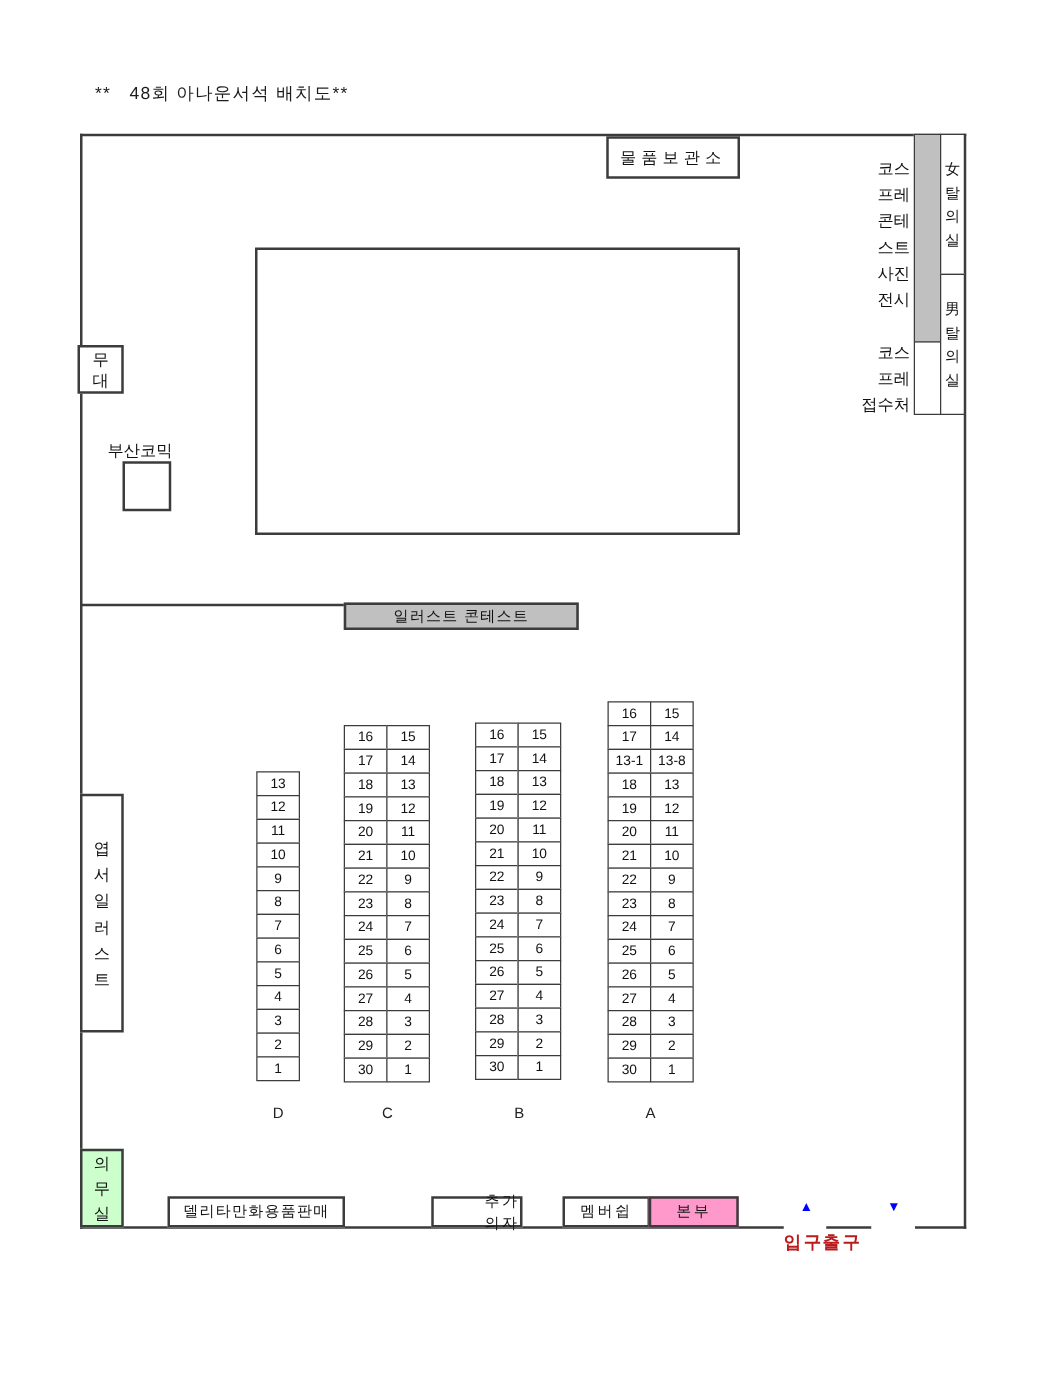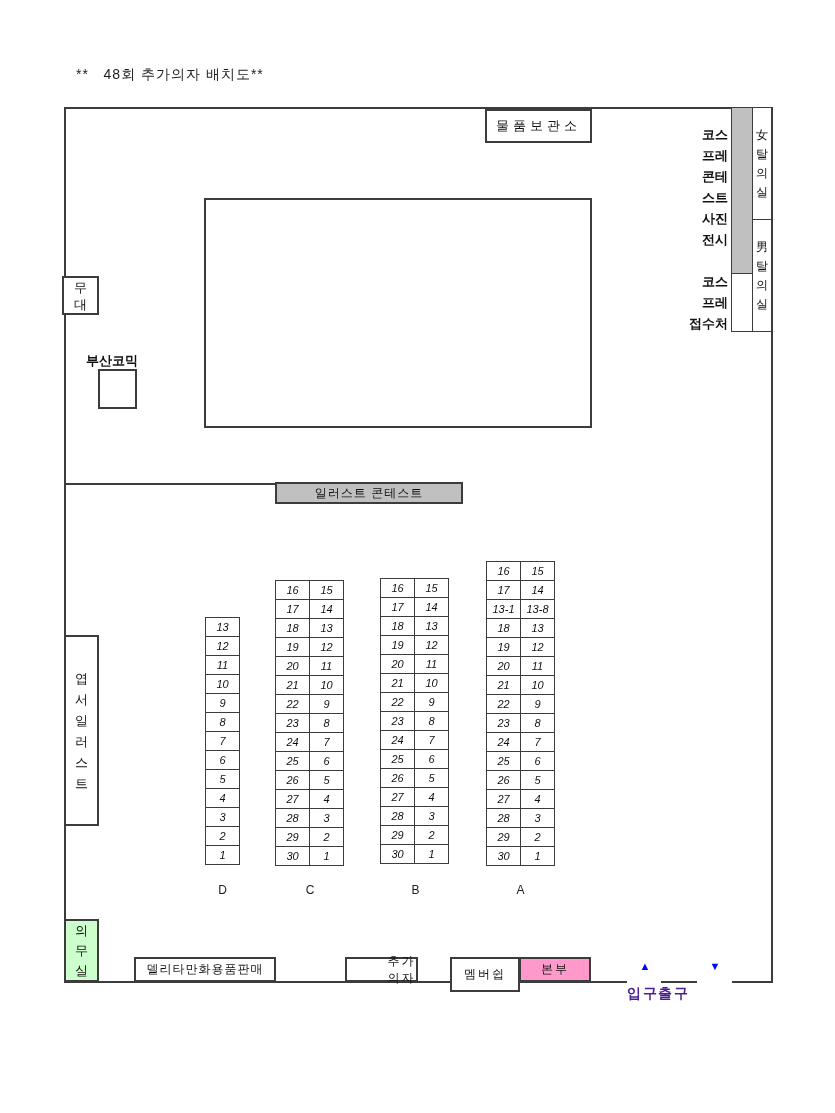--- a/index.html
+++ b/index.html
@@ -8,45 +8,45 @@
     font-family:"Liberation Sans","DejaVu Sans",sans-serif;color:#111;
     overflow:hidden;
   }
   .wall{position:absolute;background:#3c3c3c;}
   .box{
     position:absolute;box-sizing:border-box;border:2px solid #3c3c3c;background:#fff;
     display:flex;align-items:center;justify-content:center;text-align:center;
   }
   .thin{border-width:1px;}
   .vtext{white-space:pre-line;}
-  .freetext{position:absolute;white-space:pre-line;font-weight:bold;}
+  .freetext{position:absolute;white-space:pre-line;}
   .gray-fill{background:#c0c0c0;}
   .green-fill{background:#ccffcc;}
   .pink-fill{background:#ff99cc;text-align:right;}
   .title{
     position:absolute;left:76px;top:66px;font-size:14px;letter-spacing:1px;
     white-space:pre;color:#1c1c1c;
   }
-  .seat-col{position:absolute;display:flex;align-items:flex-start;font-style:italic;}
+  .seat-col{position:absolute;display:flex;align-items:flex-start;}
   .subcol{display:flex;flex-direction:column;}
   .subcol + .subcol{margin-left:-1px;}
   .seat-cell{
     width:35px;height:20px;margin-top:-1px;border:1px solid #3c3c3c;background:#fff;
     display:flex;align-items:center;justify-content:center;font-size:11px;
     box-sizing:border-box;
   }
   .seat-cell:first-child{margin-top:0;}
   .col-label{position:absolute;font-size:12px;text-align:center;color:#222;}
   .arrow{position:absolute;font-size:11px;text-align:center;color:#0000ff;}
-  .gate-label{position:absolute;font-size:14px;font-weight:bold;letter-spacing:2px;text-align:center;color:#4c1d95;}
+  .gate-label{position:absolute;font-size:14px;font-weight:bold;letter-spacing:2px;text-align:center;color:#b91c1c;}
 </style>
 </head>
 <body>
 
-<div class="title">**   48회 추가의자 배치도**</div>
+<div class="title">**   48회 아나운서석 배치도**</div>
 
 <div>
 
   <div class="wall" style="left:64px;top:107px;width:2px;height:876px;"></div>
   <div class="wall" style="left:64px;top:107px;width:709px;height:2px;"></div>
   <div class="wall" style="left:771px;top:107px;width:2px;height:876px;"></div>
   <div class="wall" style="left:64px;top:981px;width:563px;height:2px;"></div>
   <div class="wall" style="left:661px;top:981px;width:36px;height:2px;"></div>
   <div class="wall" style="left:732px;top:981px;width:41px;height:2px;"></div>
 
@@ -244,21 +244,21 @@
 무
 실</span>
   </div>
 
   <div class="box" style="left:134px;top:957px;width:142px;height:25px;font-size:12px;letter-spacing:1px;">
     <span>델리타만화용품판매</span>
   </div>
   <div class="box" style="left:345px;top:957px;width:73px;height:25px;font-size:12px;letter-spacing:2px;padding-left:40px;">
     <span>추가의자</span>
   </div>
-  <div class="box" style="left:450px;top:957px;width:70px;height:35px;font-size:12px;letter-spacing:2px;">
+  <div class="box" style="left:450px;top:957px;width:70px;height:25px;font-size:12px;letter-spacing:2px;">
     <span>멤버쉽</span>
   </div>
   <div class="box pink-fill" style="left:519px;top:957px;width:72px;height:25px;font-size:12px;letter-spacing:2px;background:#ff99cc;">
     <span>본부</span>
   </div>
 
   <div class="arrow" style="left:627px;top:960px;width:36px;">▲</div>
   <div class="gate-label" style="left:625px;top:985px;width:36px;">입구</div>
   <div class="arrow" style="left:697px;top:960px;width:36px;">▼</div>
   <div class="gate-label" style="left:656px;top:985px;width:36px;">출구</div>

